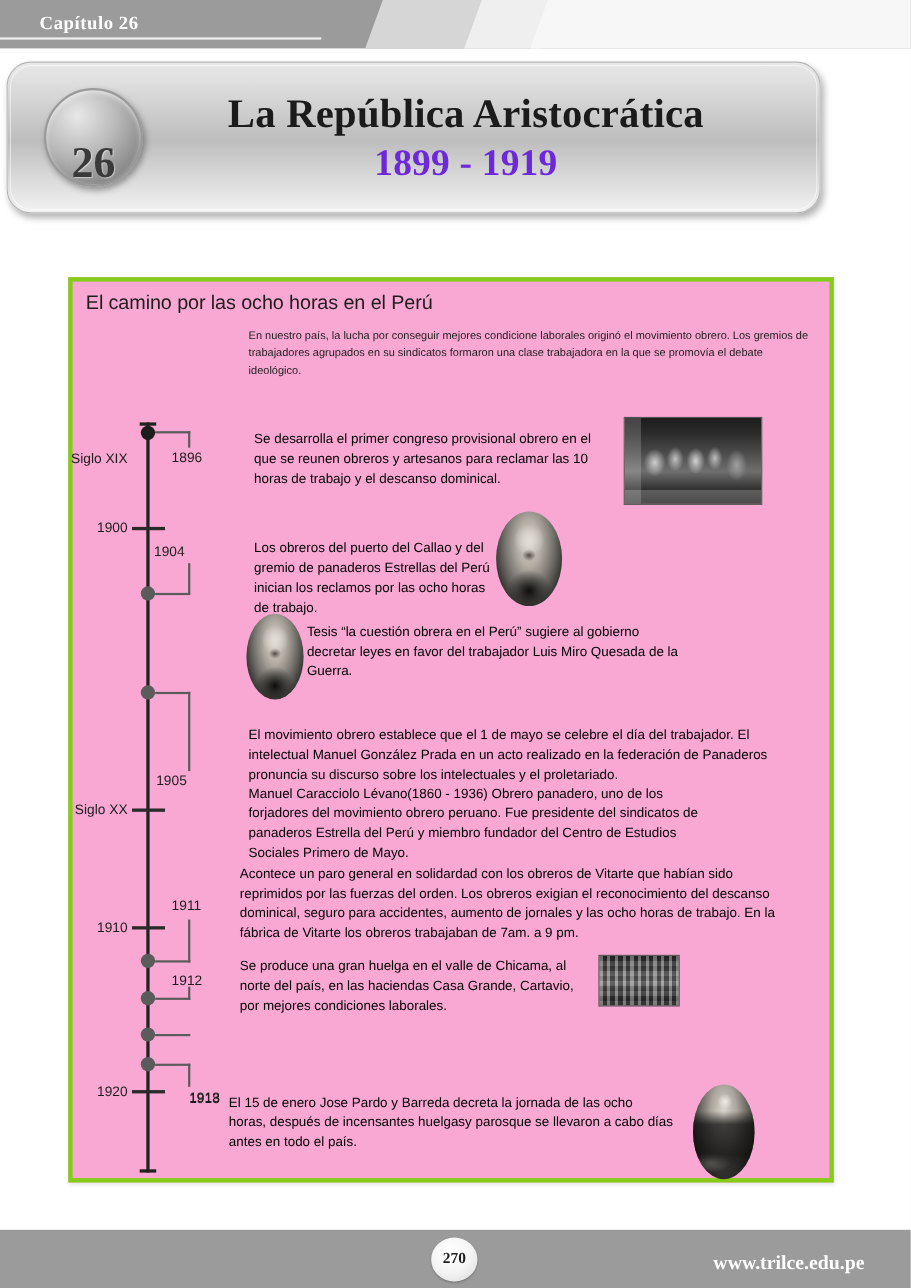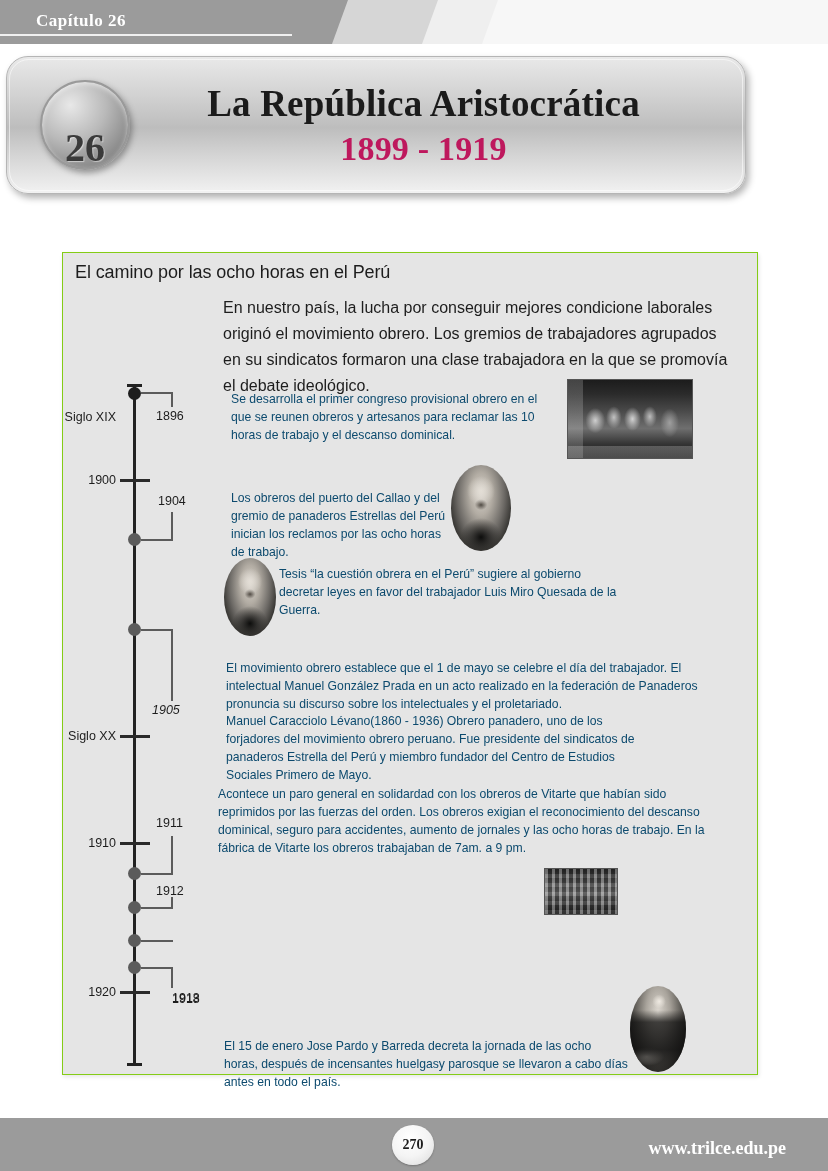--- a/index.html
+++ b/index.html
@@ -117,46 +117,46 @@
     font-size: 37px;
     font-weight: bold;
     color: #1b1b1b;
     line-height: 1.18;
     letter-spacing: 0.2px;
   }
   .plaque-title-2 {
     font-family: "Liberation Serif", serif;
     font-size: 34px;
     font-weight: bold;
-    color: #be185d;
+    color: #6d28d9;
     line-height: 1.35;
     letter-spacing: 0.2px;
   }
 
   
   .content-card {
     position: absolute;
     left: 62px; top: 252px;
     width: 696px; height: 823px;
-    background: #e5e5e5;
-    border: 1px solid #84cc16;
+    background: #f9a8d4;
+    border: 4px solid #84cc16;
     box-shadow: 1px 2px 4px rgba(0,0,0,0.10);
   }
   .card-heading {
     position: absolute;
     left: 12px; top: 9px;
     font-size: 18px;
     color: #1d1d1d;
     letter-spacing: -0.1px;
   }
   .intro-text {
     position: absolute;
     left: 160px; top: 42px;
     width: 510px;
-    font-size: 16px;
+    font-size: 10px;
     line-height: 1.62;
     color: #1d1d1d;
   }
 
   
   .timeline-axis {
     position: absolute;
     left: 133px; top: 384px;
     width: 3px; height: 682px;
     background: #222222;
@@ -205,21 +205,21 @@
     position: absolute;
     font-size: 12.5px;
     color: #1d1d1d;
   }
 
   
   .ev {
     position: absolute;
     font-size: 12.2px;
     line-height: 1.47;
-    color: #0c4a6e;
+    color: #000000;
   }
 
   
   .photo {
     position: absolute;
     background: #6d6d6d;
     overflow: hidden;
   }
   .photo-rect {
     border: 1px solid #555;
@@ -382,26 +382,26 @@
   <div class="era-tick" style="top:991px;"></div>
   <div class="era-label" style="top:985px;">1920</div>
 
   <div class="conn h" style="left:141px; top:392px; width:32px;"></div>
   <div class="conn v" style="left:171px; top:392px; height:15px;"></div>
   <div class="year-label" style="left:156px; top:409px;">1896</div>
 
   <div class="node-dot" style="top:533px;"></div>
   <div class="conn h" style="left:141px; top:539px; width:32px;"></div>
   <div class="conn v" style="left:171px; top:512px; height:28px;"></div>
-  <div class="year-label" style="left:158px; top:494px;">1904</div>
+  <div class="year-label" style="left:140px; top:494px;">1904</div>
 
   <div class="node-dot" style="top:623px;"></div>
   <div class="conn h" style="left:141px; top:629px; width:32px;"></div>
   <div class="conn v" style="left:171px; top:629px; height:72px;"></div>
-  <div class="year-label" style="left:152px; top:703px;font-style:italic;">1905</div>
+  <div class="year-label" style="left:142px; top:703px;">1905</div>
 
   <div class="node-dot" style="top:867px;"></div>
   <div class="conn h" style="left:141px; top:873px; width:32px;"></div>
   <div class="conn v" style="left:171px; top:836px; height:39px;"></div>
   <div class="year-label" style="left:156px; top:816px;">1911</div>
 
   <div class="node-dot" style="top:901px;"></div>
   <div class="conn h" style="left:141px; top:907px; width:32px;"></div>
   <div class="conn v" style="left:171px; top:897px; height:12px;"></div>
   <div class="year-label" style="left:156px; top:884px;">1912</div>
@@ -414,21 +414,22 @@
   <div class="conn h" style="left:141px; top:967px; width:32px;"></div>
   <div class="conn v" style="left:171px; top:967px; height:21px;"></div>
   <div class="year-label" style="left:172px; top:992px;">1918</div>
 
   <div class="ev" style="left:231px; top:391px; width:322px;">Se desarrolla el primer congreso provisional obrero en el que se reunen obreros y artesanos  para reclamar las 10 horas de trabajo y el descanso dominical.</div>
   <div class="ev" style="left:231px; top:490px; width:222px;">Los obreros del puerto del Callao y del gremio de panaderos  Estrellas del Perú inician los reclamos por las  ocho horas de trabajo.</div>
   <div class="ev" style="left:279px; top:566px; width:338px;">Tesis “la cuestión obrera en el Perú” sugiere al gobierno decretar leyes en favor del trabajador Luis Miro Quesada de  la Guerra.</div>
   <div class="ev" style="left:226px; top:660px; width:496px;">El movimiento obrero establece que el 1 de mayo se celebre el día del trabajador. El intelectual Manuel González Prada en un acto realizado en la federación de Panaderos pronuncia su discurso sobre los intelectuales y el proletariado.</div>
   <div class="ev" style="left:226px; top:713px; width:424px;">Manuel Caracciolo Lévano(1860 - 1936) Obrero panadero, uno de los forjadores del movimiento obrero peruano. Fue presidente del sindicatos de panaderos Estrella del Perú y miembro fundador del  Centro de Estudios Sociales Primero de Mayo.</div>
   <div class="ev" style="left:218px; top:786px; width:504px;">Acontece un paro general en solidardad con los obreros de Vitarte que habían sido reprimidos por las fuerzas del orden. Los obreros exigian el reconocimiento del descanso dominical, seguro para accidentes, aumento de jornales y las ocho horas de trabajo. En la fábrica de Vitarte los obreros trabajaban de 7am. a 9 pm.</div>
-  <div class="ev" style="left:224px; top:994px; width:404px;margin-top:44px;">El 15 de enero Jose Pardo y Barreda decreta la jornada de las ocho horas, después de incensantes huelgasy parosque se llevaron a cabo días antes en todo el país.</div>
+  <div class="ev" style="left:218px; top:870px; width:320px;">Se produce una gran huelga en el valle de Chicama, al norte del país, en las haciendas Casa Grande, Cartavio, por mejores condiciones laborales.</div>
+  <div class="ev" style="left:208px; top:994px; width:404px;">El 15 de enero Jose Pardo y Barreda decreta la jornada de las ocho horas, después de incensantes huelgasy parosque se llevaron a cabo días antes en todo el país.</div>
 
   <div class="photo photo-rect ph1" style="left:567px; top:379px; width:126px; height:80px;"></div>
 
   <div class="photo photo-oval ph-portrait" style="left:451px; top:465px; width:60px; height:86px;"></div>
 
   <div class="photo photo-oval ph-portrait" style="left:224px; top:558px; width:52px; height:78px;"></div>
 
   <div class="photo photo-rect ph-crowd" style="left:544px; top:868px; width:74px; height:47px;"></div>
 
   <div class="photo photo-oval ph-standing" style="left:630px; top:986px; width:56px; height:86px;"></div>

